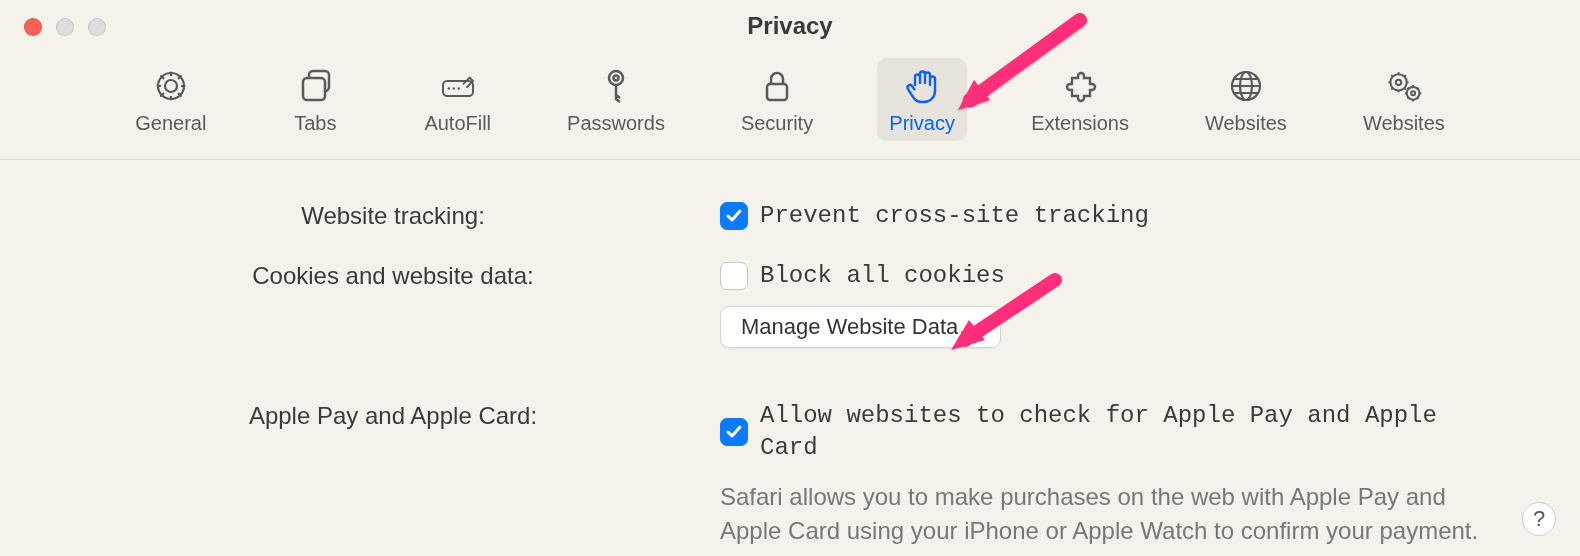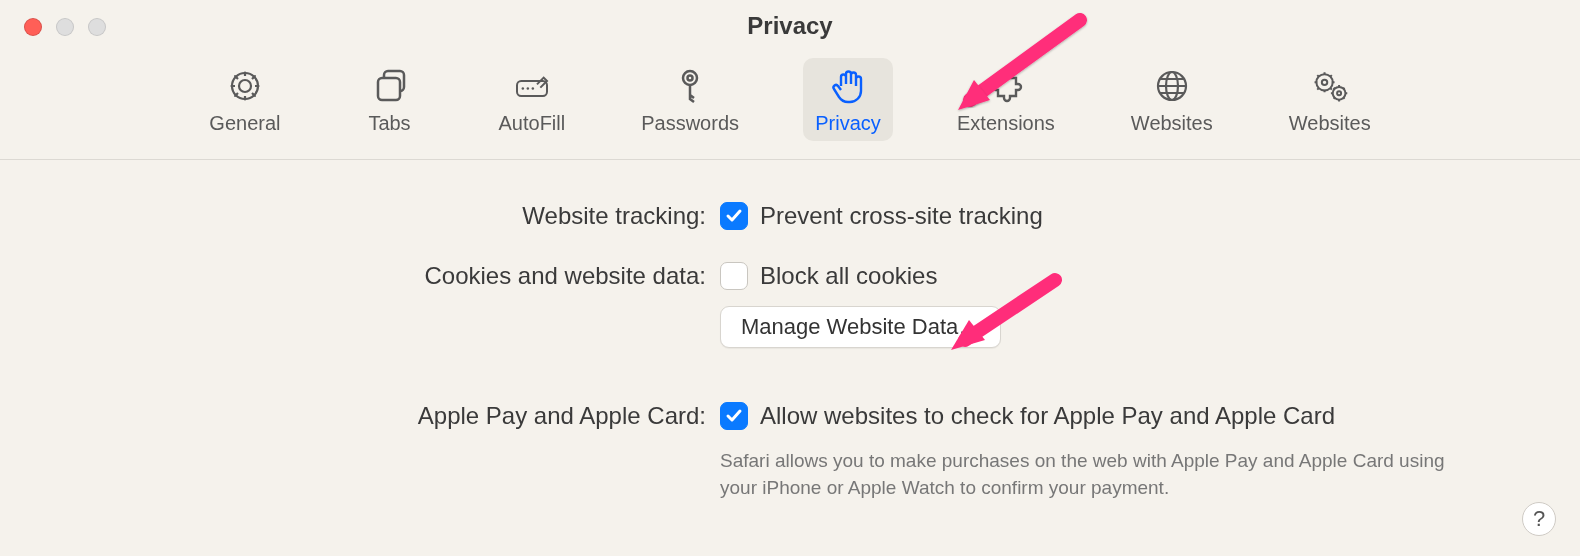--- a/index.html
+++ b/index.html
@@ -66,38 +66,39 @@
   .content {
     padding: 40px 80px;
   }
   .row {
     display: flex;
     align-items: flex-start;
     margin-bottom: 28px;
   }
   .row-label {
     width: 640px;
-    text-align: right;
+    text-align: center;
     padding-right: 14px;
     font-size: 24px;
     color: #3a3a3a;
     line-height: 32px;
   }
   .row-body {
     flex: 1;
     display: flex;
     flex-direction: column;
     gap: 14px;
   }
   .checkline {
     display: flex;
     align-items: center;
     gap: 12px;
     font-size: 24px;
     line-height: 32px;
+    font-family: Liberation Mono, monospace;
   }
   .checkbox {
     width: 28px; height: 28px;
     border-radius: 7px;
     background: #fff;
     border: 1px solid #c9c6c0;
     display: flex; align-items: center; justify-content: center;
     flex-shrink: 0;
   }
   .checkbox.checked {
@@ -110,21 +111,21 @@
     background: #fff;
     border: 0.5px solid #d8d5cf;
     border-radius: 9px;
     padding: 7px 20px;
     font-size: 22px;
     color: #333;
     box-shadow: 0 1px 1px rgba(0,0,0,0.05);
     width: fit-content;
   }
   .desc {
-    font-size: 19px;
+    font-size: 24px;
     color: #777;
     max-width: 760px;
     line-height: 1.4;
     margin-top: 2px;
   }
   .help {
     position: absolute;
     right: 24px;
     bottom: 20px;
     width: 34px; height: 34px;
@@ -198,20 +199,29 @@
       <svg width="40" height="40" viewBox="0 0 40 40" fill="none" stroke-width="2.5">
         <circle cx="20" cy="12" r="7"></circle>
         <circle cx="20" cy="12" r="2.5"></circle>
         <path d="M20 19v14l4 3 M20 29l4 3"></path>
       </svg>
     </span>
     <span class="tab-label">Passwords</span>
   </div>
 
 
+  <div class="tab">
+    <span class="tab-icon">
+      <svg width="40" height="40" viewBox="0 0 40 40" fill="none" stroke-width="2.5">
+        <rect x="10" y="18" width="20" height="16" rx="3"></rect>
+        <path d="M14 18v-5a6 6 0 0 1 12 0v5"></path>
+      </svg>
+    </span>
+    <span class="tab-label">Security</span>
+  </div>
 
   <div class="tab selected">
     <span class="tab-icon">
       <svg width="40" height="40" viewBox="0 0 40 40" fill="none" stroke-width="2.4">
         <path d="M13 20V11a2.5 2.5 0 0 1 5 0v7M18 18V8a2.5 2.5 0 0 1 5 0v10M23 18V9a2.5 2.5 0 0 1 5 0v11M28 20v-7a2.5 2.5 0 0 1 5 0v12c0 6-5 11-11 11h-2c-4 0-7-2-9-5l-5-8a2.5 2.5 0 0 1 4-3l3 4"></path>
       </svg>
     </span>
     <span class="tab-label">Privacy</span>
   </div>
 

